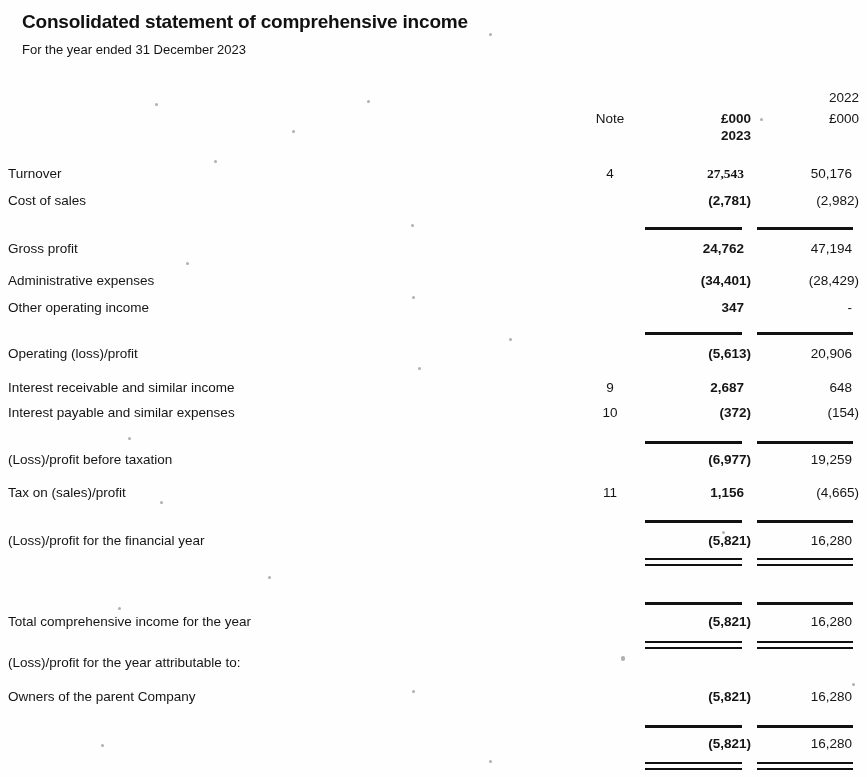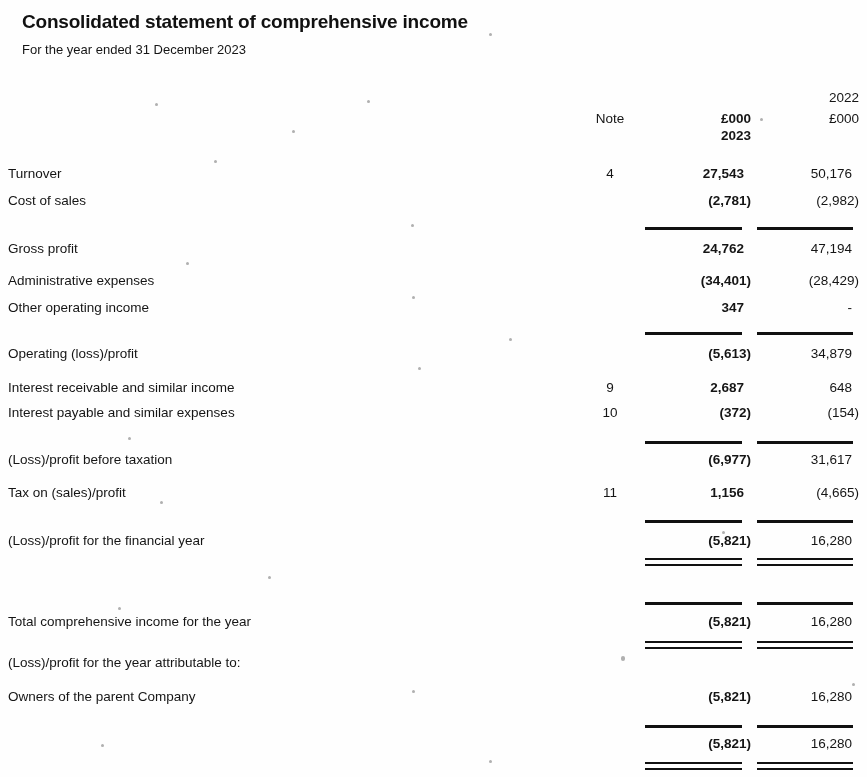--- a/index.html
+++ b/index.html
@@ -89,21 +89,21 @@
 
   <div class="abs txt b v23 h23a">2023</div>
   <div class="abs txt v22 h22a" style="font-weight:normal">2022</div>
   <div class="abs txt b note hrow2">Note</div>
   <div class="abs txt b v23 hrow2">£000</div>
   <div class="abs txt v22 hrow2" style="font-weight:normal">£000</div>
 
   <div>
     <span class="abs txt lbl r0">Turnover</span>
     <span class="abs txt note r0">4</span>
-    <span class="abs txt v23 val r0" style="padding-right: 7px;">27,543</span>
+    <span class="abs txt v23 val r0" style="padding-right: 7px; font-family: Liberation Serif, serif;">27,543</span>
     <span class="abs txt v22 val r0" style="padding-right: 7px;">50,176</span>
   </div>
 
   <div>
     <span class="abs txt lbl r1">Cost of sales</span>
     <span class="abs txt v23 val r1">(2,781)</span>
     <span class="abs txt v22 val r1">(2,982)</span>
   </div>
 
   <div class="rule c23" style="top:227px"></div>
@@ -126,21 +126,21 @@
     <span class="abs txt v23 val r4" style="padding-right: 7px;">347</span>
     <span class="abs txt v22 val r4" style="padding-right: 7px;">-</span>
   </div>
 
   <div class="rule c23" style="top:332px"></div>
   <div class="rule c22" style="top:332px"></div>
 
   <div>
     <span class="abs txt b lbl r5">Operating (loss)/profit</span>
     <span class="abs txt v23 val r5">(5,613)</span>
-    <span class="abs txt v22 val r5" style="padding-right: 7px;">34,879</span>
+    <span class="abs txt v22 val r5" style="padding-right: 7px;">20,906</span>
   </div>
 
   <div>
     <span class="abs txt lbl r6">Interest receivable and similar income</span>
     <span class="abs txt note r6">9</span>
     <span class="abs txt v23 val r6" style="padding-right: 7px;">2,687</span>
     <span class="abs txt v22 val r6" style="padding-right: 7px;">648</span>
   </div>
 
   <div>
@@ -149,21 +149,21 @@
     <span class="abs txt v23 val r7">(372)</span>
     <span class="abs txt v22 val r7">(154)</span>
   </div>
 
   <div class="rule c23" style="top:441px"></div>
   <div class="rule c22" style="top:441px"></div>
 
   <div>
     <span class="abs txt b lbl r8">(Loss)/profit before taxation</span>
     <span class="abs txt v23 val r8">(6,977)</span>
-    <span class="abs txt v22 val r8" style="padding-right: 7px;">31,617</span>
+    <span class="abs txt v22 val r8" style="padding-right: 7px;">19,259</span>
   </div>
 
   <div>
     <span class="abs txt lbl r9">Tax on (sales)/profit</span>
     <span class="abs txt note r9">11</span>
     <span class="abs txt v23 val r9" style="padding-right: 7px;">1,156</span>
     <span class="abs txt v22 val r9">(4,665)</span>
   </div>
 
   <div class="rule c23" style="top:520px"></div>

